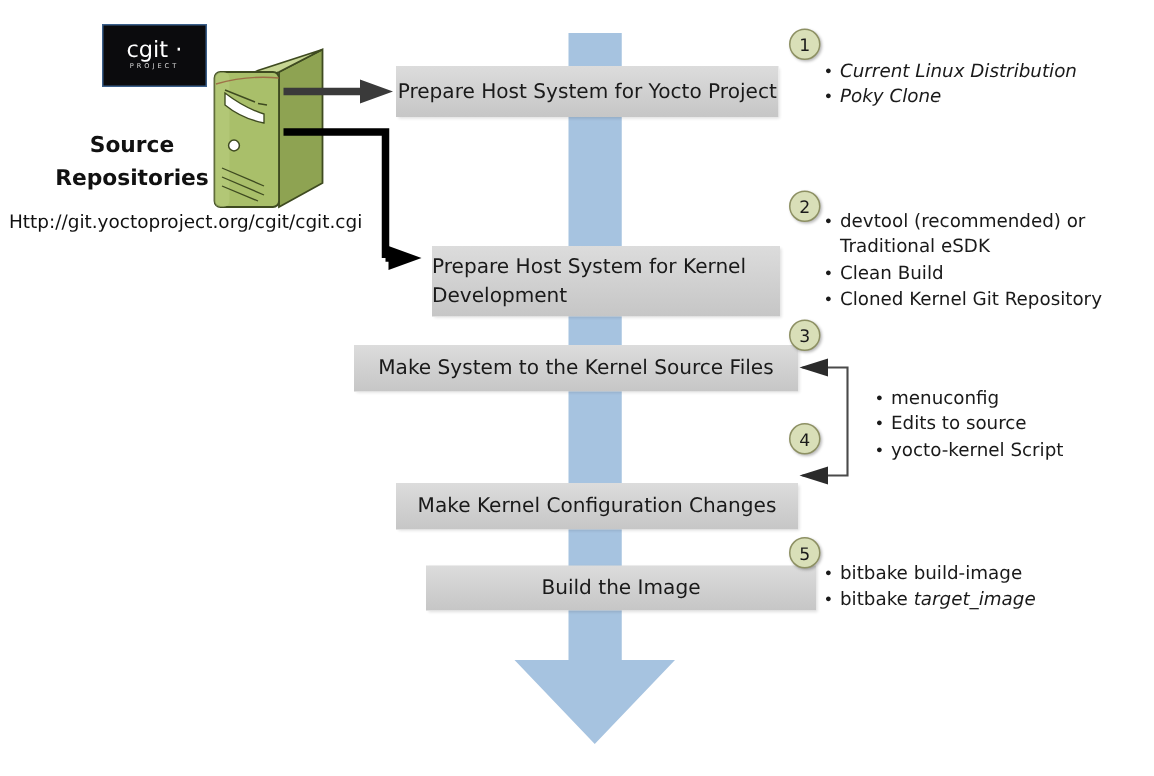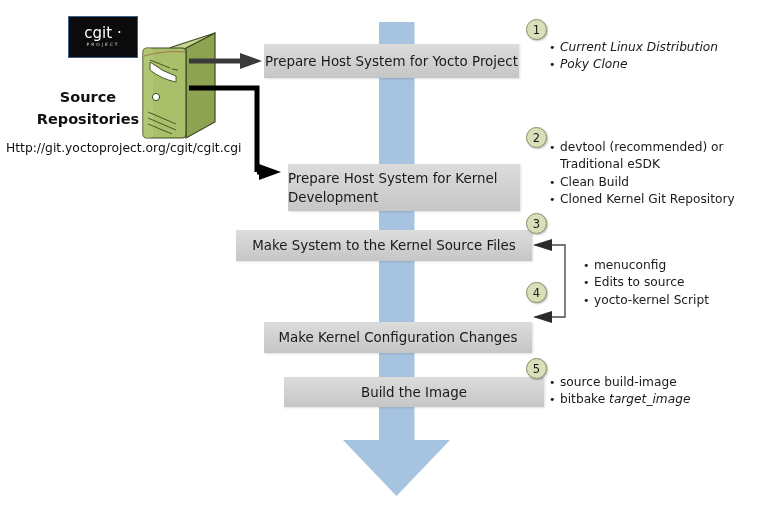--- a/index.html
+++ b/index.html
@@ -208,15 +208,15 @@
   <div class="bl">Cloned Kernel Git Repository</div>
 </div>
 
 <div class="abs bullets" style="left:583px; top:257px;">
   <div class="bl">menuconfig</div>
   <div class="bl">Edits to source</div>
   <div class="bl">yocto-kernel Script</div>
 </div>
 
 <div class="abs bullets" style="left:549px; top:374px;">
-  <div class="bl">source build-image</div>
+  <div class="bl">bitbake build-image</div>
   <div class="bl"><span>bitbake </span><span class="ital">target_image</span></div>
 </div>
 
 </body></html>

